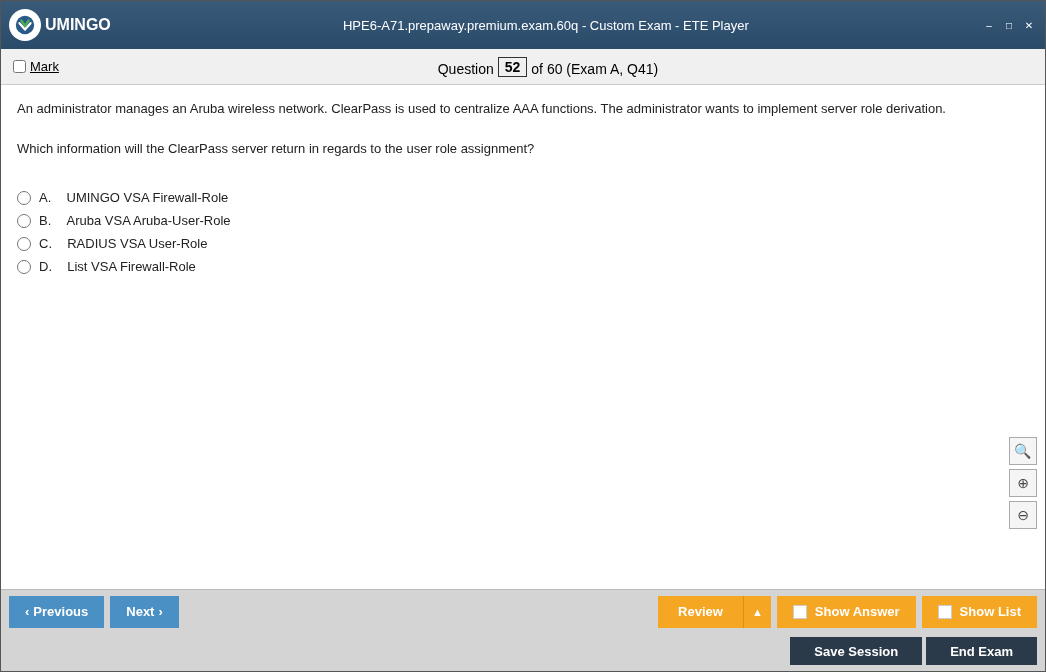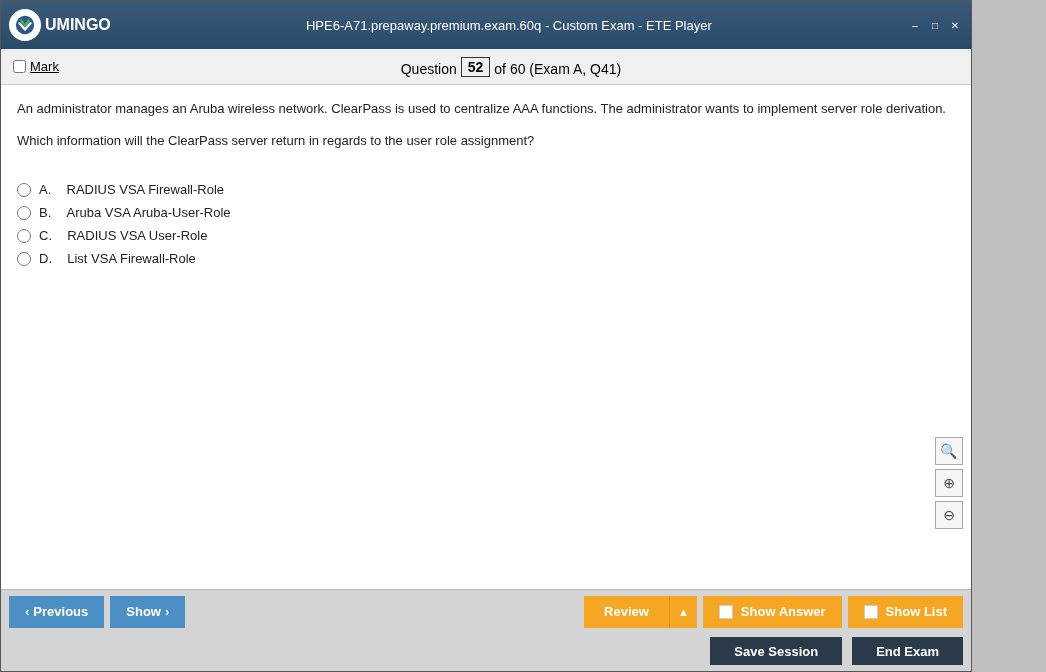--- a/index.html
+++ b/index.html
@@ -1,18 +1,18 @@
 <!DOCTYPE html>
 <html><head>
   <meta charset="utf-8">
   <style>
     * { box-sizing: border-box; margin: 0; padding: 0; }
     body { font-family: Arial, sans-serif; font-size: 13px; background: #c0c0c0; width: 1046px; height: 672px; overflow: hidden; }
 
-    .window { width: 972px; height: 672px; display: flex; flex-direction: column; border: 1px solid #555; }
+    .window { width: 1046px; height: 672px; display: flex; flex-direction: column; border: 1px solid #555; }
 
     
     .title-bar {
       background: linear-gradient(to bottom, #3a5a7a, #2a4a6a);
       color: white;
       display: flex;
       align-items: center;
       justify-content: space-between;
       padding: 0 8px;
       height: 48px;
@@ -45,21 +45,21 @@
     .question-number-box { border: 1px solid #333; padding: 1px 6px; font-weight: bold; }
 
     
     .content {
       flex: 1;
       background: white;
       padding: 14px 16px;
       overflow-y: auto;
       position: relative;
     }
-    .question-text { font-size: 13px; color: #222; line-height: 1.5; margin-bottom: 12px; }
+    .question-text { font-size: 13px; color: #222; line-height: 1.5; margin-bottom: 20px; }
     .question-sub { font-size: 13px; color: #222; line-height: 1.5; margin-bottom: 32px; }
     .options { display: flex; flex-direction: column; gap: 8px; }
     .option { display: flex; align-items: center; gap: 8px; font-size: 13px; color: #222; cursor: pointer; }
     .option input[type="radio"] { margin: 0; width: 14px; height: 14px; cursor: pointer; }
 
     
     .side-tools {
       position: absolute;
       right: 8px;
       bottom: 60px;
@@ -139,21 +139,21 @@
       display: inline-block;
     }
 
     
     .bottom-bar2 {
       background: #d4d4d4;
       padding: 4px 8px 6px 8px;
       display: flex;
       align-items: center;
       justify-content: flex-end;
-      gap: 10px;
+      gap: 4px;
       height: 38px;
       flex-shrink: 0;
     }
     .save-btn, .end-btn {
       height: 28px;
       padding: 0 24px;
       background: #2a3a4a;
       border: none;
       color: white;
       font-size: 13px;
@@ -199,21 +199,21 @@
     </div>
   </div>
 
   <div class="content">
     <p class="question-text">An administrator manages an Aruba wireless network. ClearPass is used to centralize AAA functions. The administrator wants to implement server role derivation.</p>
     <p class="question-sub">Which information will the ClearPass server return in regards to the user role assignment?</p>
     <div class="options">
       <label class="option">
         <input type="radio" name="answer" style="">
         <span>A.&nbsp;&nbsp;</span>
-        <span>RADIUS VSA Firewall-Role</span>
+        <span>UMINGO VSA Firewall-Role</span>
       </label>
       <label class="option">
         <input type="radio" name="answer" style="">
         <span>B.&nbsp;&nbsp;</span>
         <span>Aruba VSA Aruba-User-Role</span>
       </label>
       <label class="option">
         <input type="radio" name="answer" style="">
         <span>C.&nbsp;&nbsp;</span>
         <span>RADIUS VSA User-Role</span>
@@ -231,21 +231,21 @@
       <div class="tool-btn">⊖</div>
     </div>
   </div>
 
   <div class="bottom-bar">
     <button class="nav-btn">
       <span>‹</span>
       <span>Previous</span>
     </button>
     <button class="nav-btn">
-      <span>Show</span>
+      <span>Next</span>
       <span>›</span>
     </button>
 
     <div class="spacer"></div>
 
     <div class="review-btn-group">
       <button class="review-btn">
         <span>Review</span>
       </button>
       <button class="review-dropdown">

